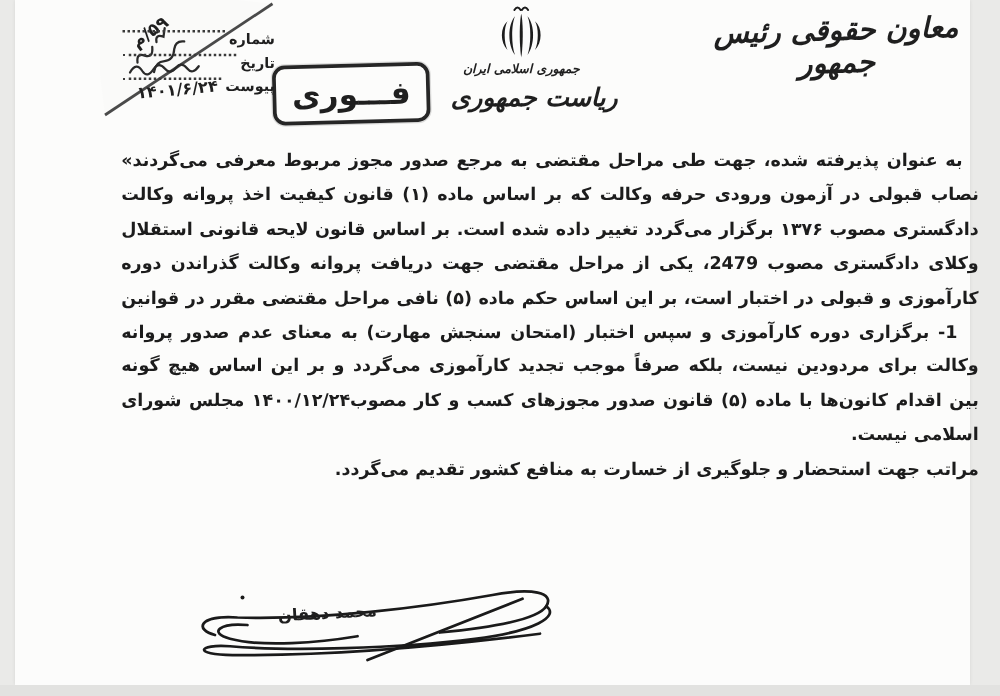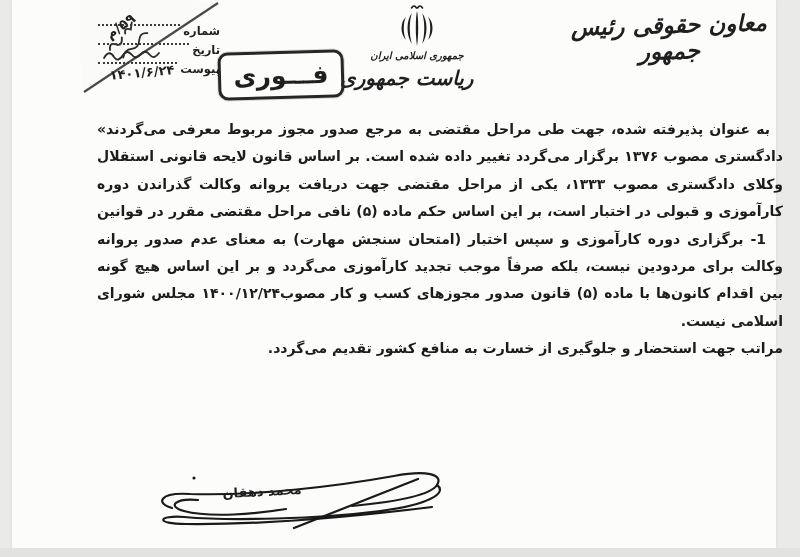--- a/index.html
+++ b/index.html
@@ -23,21 +23,21 @@
     letter-spacing:-1px;
   }
   .emblem{position:absolute;left:384px;top:4px;width:42px;height:46px;}
   .country-name{
     position:absolute;left:338px;top:50px;width:134px;
     direction:rtl;text-align:center;
     font-size:10px;font-weight:bold;font-style:italic;
   }
   .office-name{
     position:absolute;left:328px;top:66px;width:154px;
-    direction:rtl;text-align:left;
+    direction:rtl;text-align:right;
     font-size:20px;font-weight:bold;font-style:italic;
   }
   .stamp{
     position:absolute;left:206px;top:51px;width:120px;height:42px;
     border:3px solid #262626;border-radius:10px;
     transform:rotate(-1.5deg);
     display:flex;align-items:center;justify-content:center;
     direction:rtl;font-size:25px;font-weight:bold;
     box-shadow:0 0 0 1px rgba(40,40,40,.15);
   }
@@ -131,22 +131,23 @@
       <span class="field-leader"></span>
     </div>
     <svg class="number-scribble" viewBox="0 0 90 18">
       <path d="M6 12 q5 -9 10 -1 q4 6 9 -2 q4 -6 9 0 q4 5 9 -1 q4 -5 9 1 q4 5 9 -2" fill="none" stroke="#2a2a2a" stroke-width="1.8" stroke-linecap="round"></path>
     </svg>
     <div class="date-value">۱۴۰۱/۶/۲۴</div>
   </div>
 
   <div class="body-text">
     <div class="ln jl ind1">به عنوان پذیرفته شده، جهت طی مراحل مقتضی به مرجع صدور مجوز مربوط معرفی می‌گردند» صرفاً</div>
+    <div class="ln jl">نصاب قبولی در آزمون ورودی حرفه وکالت که بر اساس ماده (۱) قانون کیفیت اخذ پروانه وکالت</div>
     <div class="ln jl">دادگستری مصوب ۱۳۷۶ برگزار می‌گردد تغییر داده شده است. بر اساس قانون لایحه قانونی استقلال کانون</div>
-    <div class="ln jl">وکلای دادگستری مصوب ۱۳۳۳، یکی از مراحل مقتضی جهت دریافت پروانه وکالت گذراندن دوره</div>
+    <div class="ln jl">وکلای دادگستری مصوب 2479، یکی از مراحل مقتضی جهت دریافت پروانه وکالت گذراندن دوره</div>
     <div class="ln jl">کارآموزی و قبولی در اختبار است، بر این اساس حکم ماده (۵) نافی مراحل مقتضی مقرر در قوانین نیست.</div>
     <div class="ln jl ind2">1- برگزاری دوره کارآموزی و سپس اختبار (امتحان سنجش مهارت) به معنای عدم صدور پروانه</div>
     <div class="ln jl">وکالت برای مردودین نیست، بلکه صرفاً موجب تجدید کارآموزی می‌گردد و بر این اساس هیچ گونه تعارضی</div>
     <div class="ln jl">بین اقدام کانون‌ها با ماده (۵) قانون صدور مجوزهای کسب و کار مصوب۱۴۰۰/۱۲/۲۴ مجلس شورای</div>
     <div class="ln">اسلامی نیست.</div>
     <div class="ln">مراتب جهت استحضار و جلوگیری از خسارت به منافع کشور تقدیم می‌گردد.</div>
   </div>
 
   <svg class="signature-svg" viewBox="0 0 320 104">
     <g fill="none" stroke="#1a1a1a" stroke-width="2.2" stroke-linecap="round">

